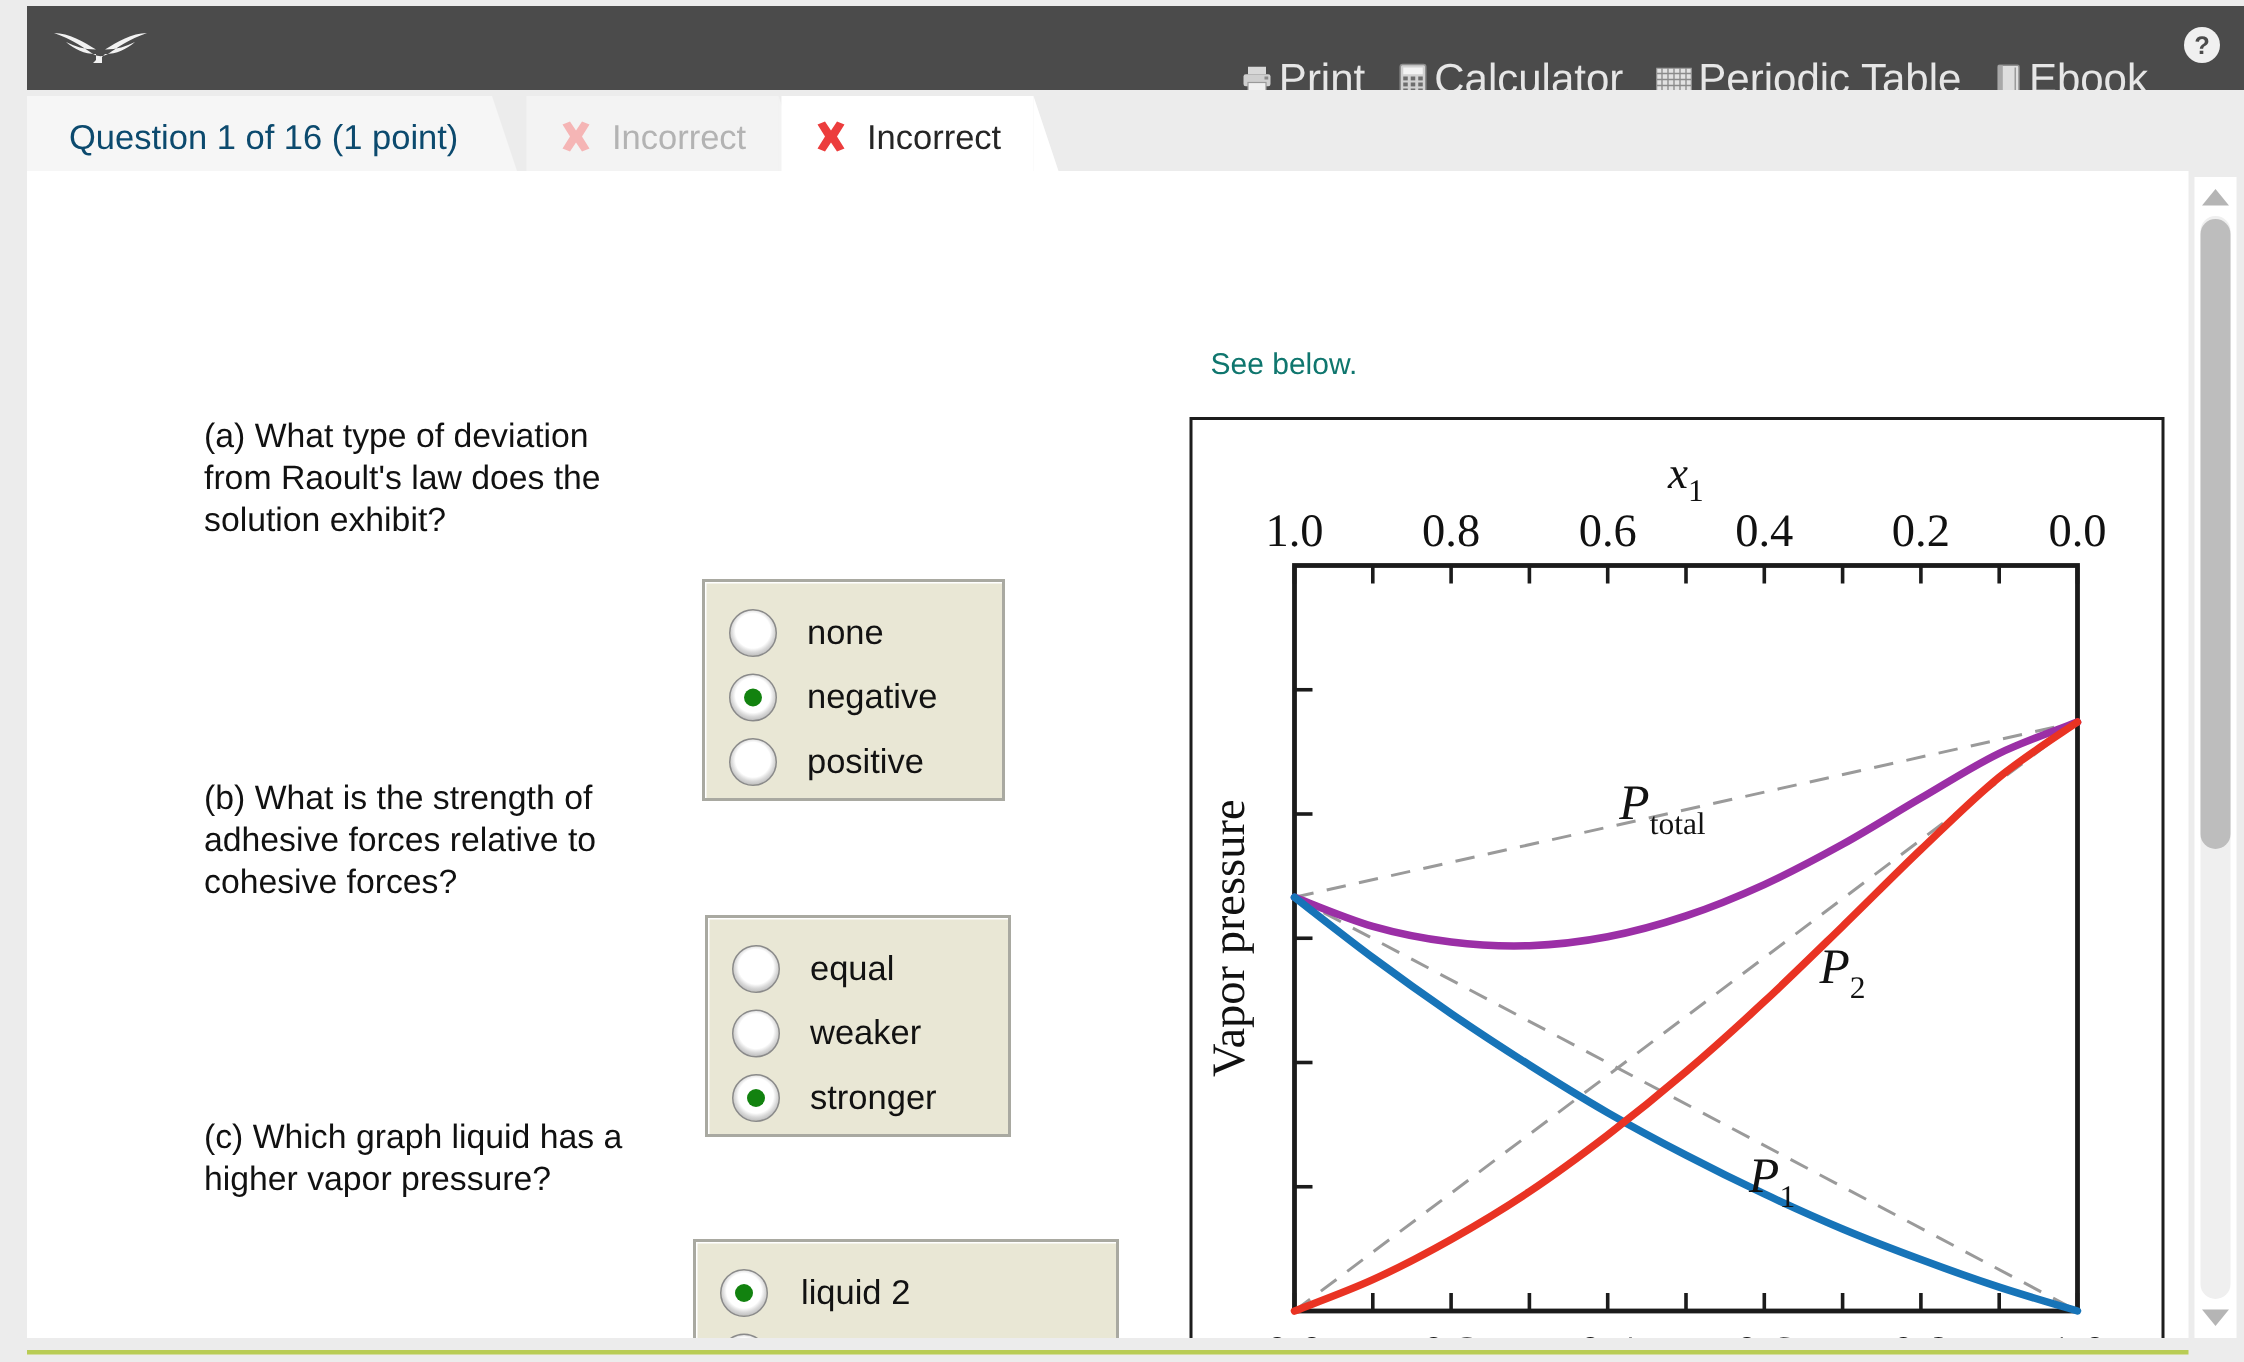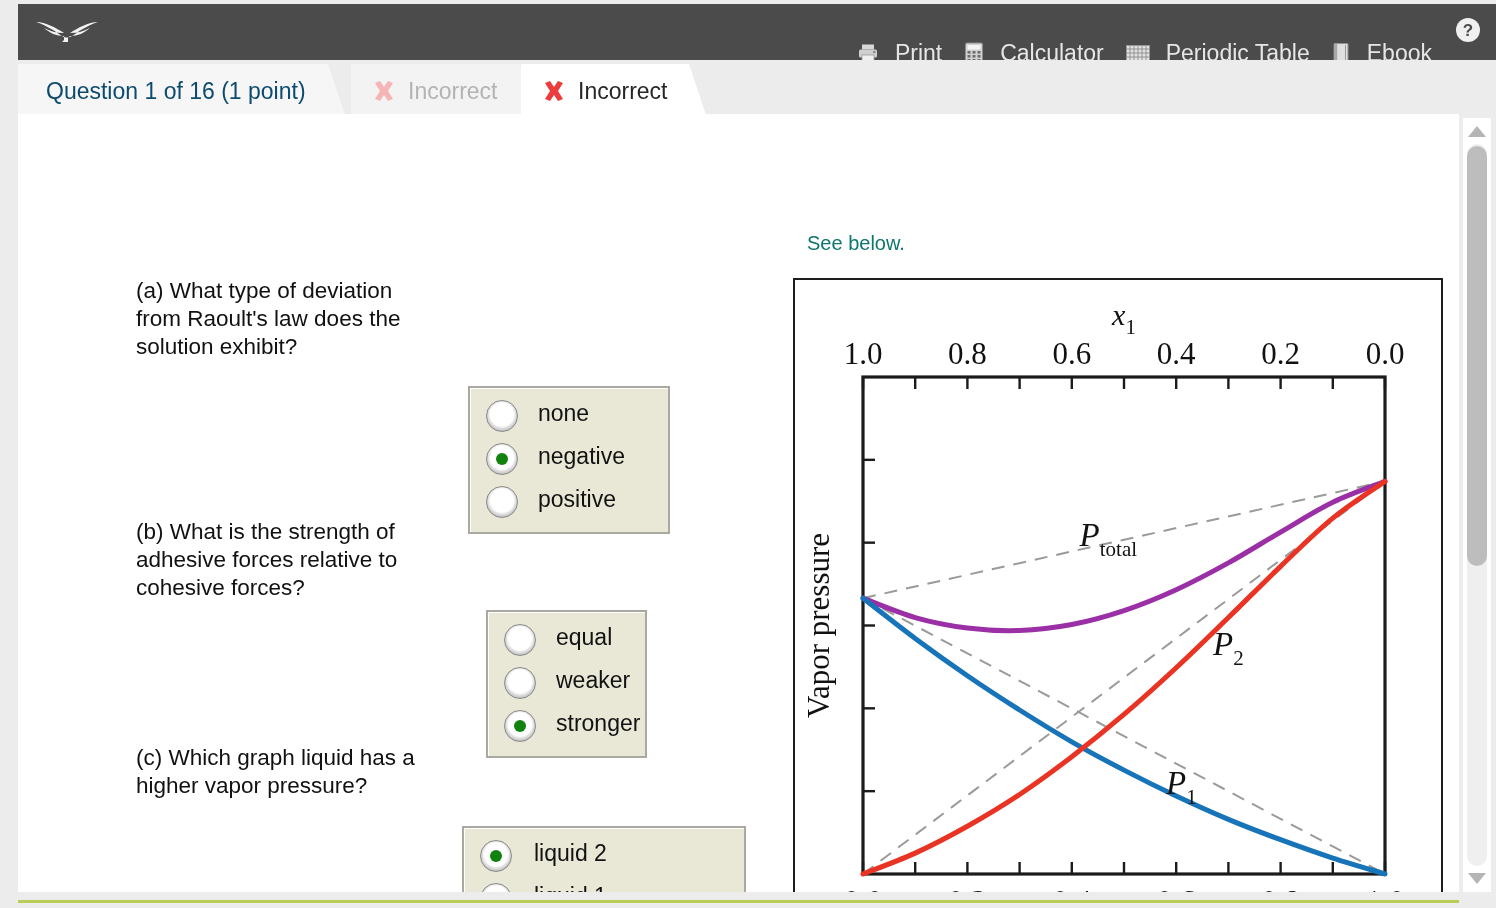--- a/index.html
+++ b/index.html
@@ -17,22 +17,22 @@
     background:#4b4b4b;
   }
   .logo{
     position:absolute;left:16px;top:10px;width:66px;height:38px;
   }
   .toolbar{
     position:absolute;right:14px;top:0;height:56px;
     display:flex;align-items:center;gap:22px;
   }
   .tool{
-    display:flex;align-items:center;gap:16px;
-    color:#e6e6e6;font-size:23px;cursor:pointer;
+    display:flex;align-items:center;gap:4px;
+    color:#e6e6e6;font-size:28px;cursor:pointer;
     white-space:nowrap;
     margin-top:42px;
   }
   .tool .ic{display:inline-block;line-height:0;}
   .helpbtn{display:flex;align-items:center;}
 
   
   .tabstrip{
     position:absolute;left:18px;top:60px;width:1478px;height:58px;
     background:#ececec;
@@ -101,25 +101,25 @@
 
   .optbox{
     position:absolute;
     background:#e9e7d5;
     border:2px solid #a9a9a1;
     box-shadow:1px 1px 0 #ffffff inset;
     box-sizing:border-box;
     padding:12px 18px 12px 16px;
   }
   .obA{left:450px;top:272px;width:202px;height:148px;}
-  .obB{left:468px;top:496px;width:161px;height:148px;}
+  .obB{left:452px;top:496px;width:204px;height:148px;}
   .obC{left:444px;top:712px;width:284px;height:148px;}
 
   .opt{
-    display:flex;align-items:flex-start;height:43px;cursor:pointer;
+    display:flex;align-items:center;height:43px;cursor:pointer;
   }
   .radio{
     width:32px;height:32px;border-radius:50%;
     background:radial-gradient(circle at 50% 45%, #ffffff 0%, #ffffff 52%, #d9d9d9 64%, #a5a5a5 86%, #8e8e8e 100%);
     border:1px solid #8a8a8a;
     box-sizing:border-box;
     display:flex;align-items:center;justify-content:center;
     flex:0 0 auto;
   }
   .radio .dot{width:0;height:0;border-radius:50%;background:#12820f;}

